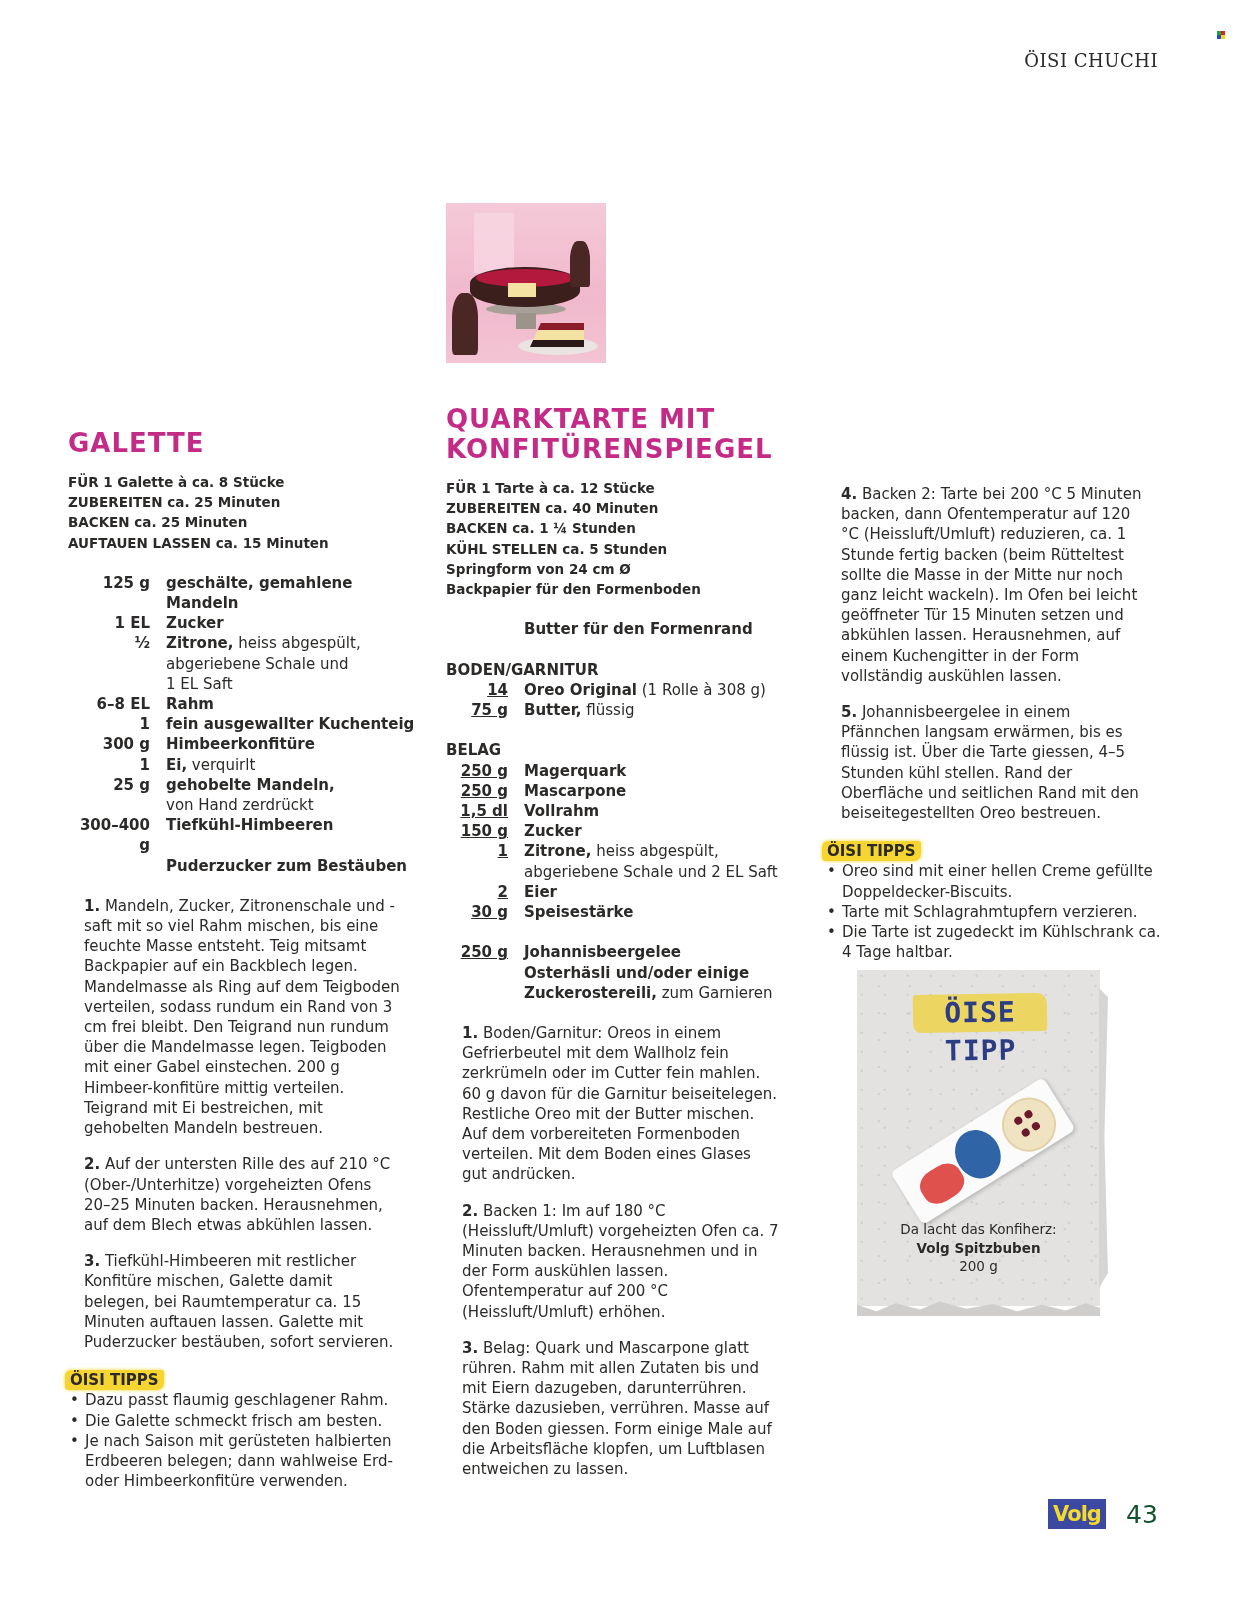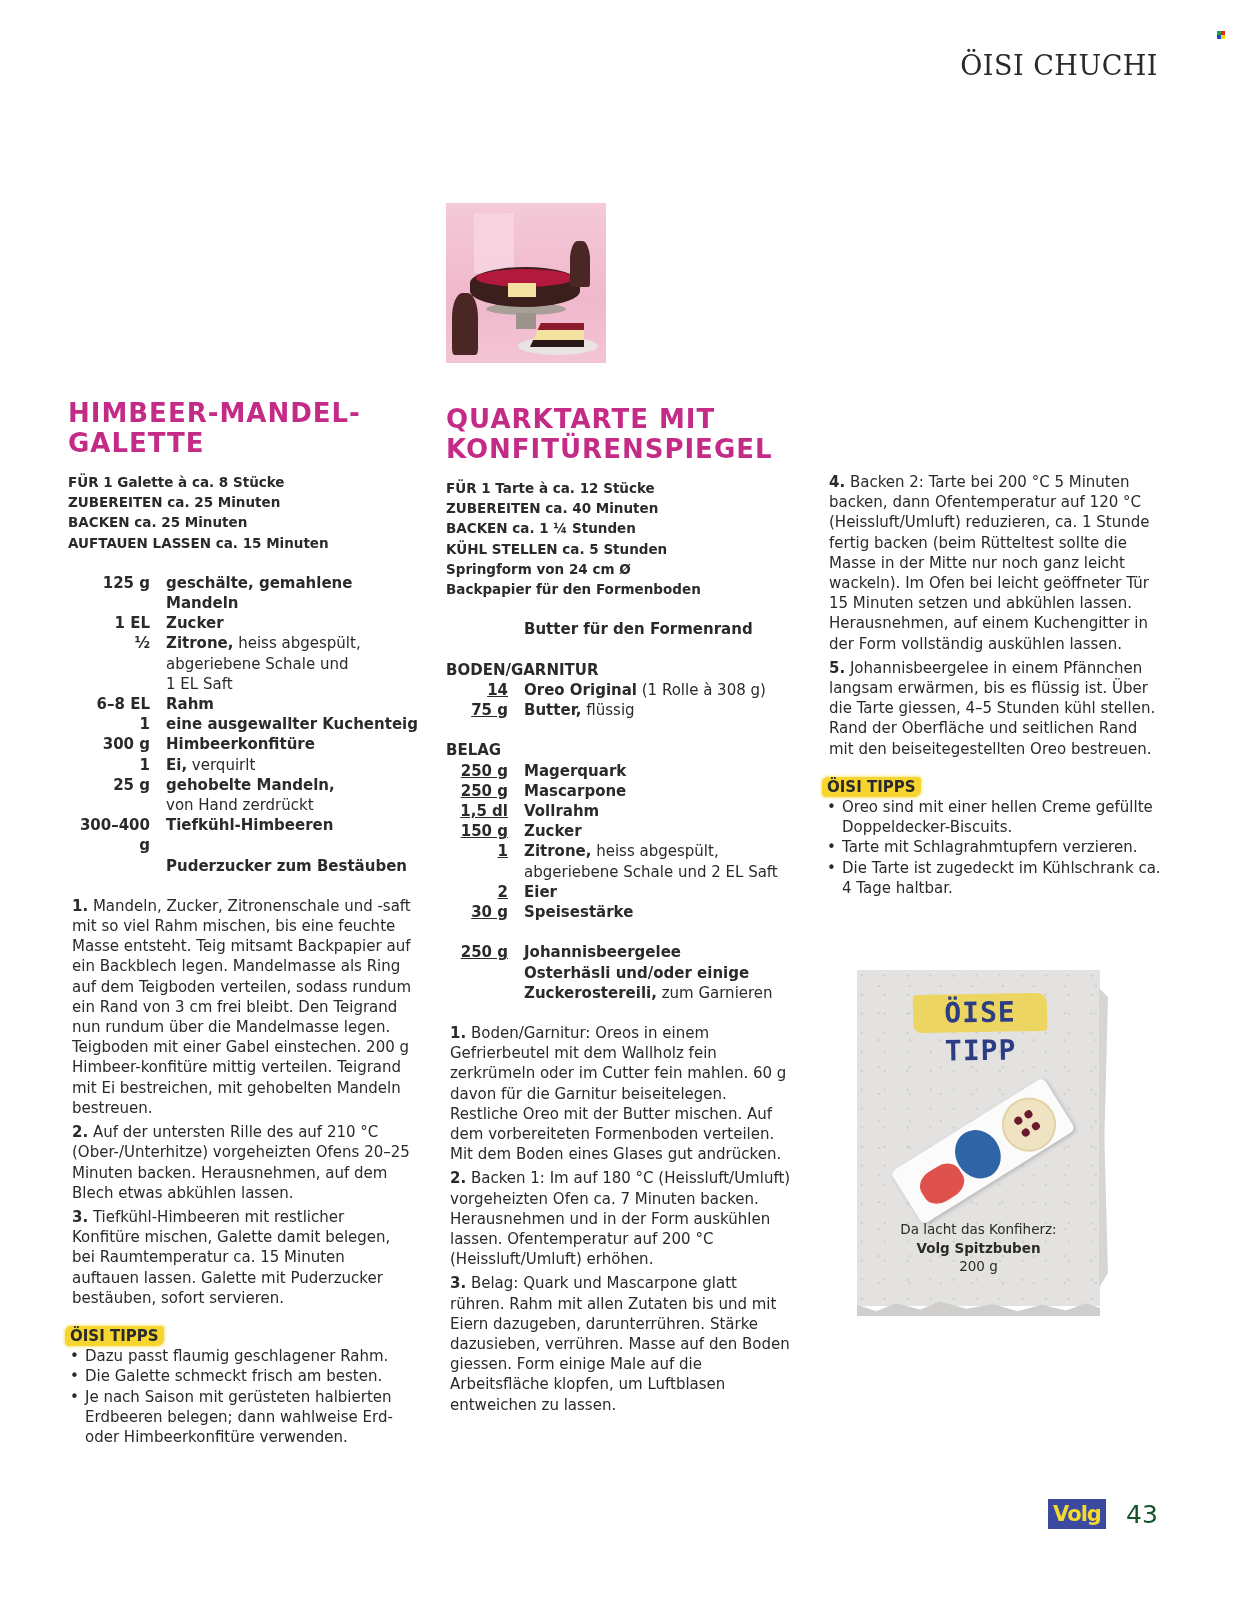--- a/index.html
+++ b/index.html
@@ -4,21 +4,21 @@
 <style>
   html, body { margin: 0; padding: 0; background: #ffffff; }
   body {
     width: 1250px; height: 1606px; position: relative; overflow: hidden;
     font-family: "DejaVu Sans", "Liberation Sans", sans-serif;
     color: #2b2a28;
   }
   .header-title {
     position: absolute; top: 50px; right: 92px;
     font-family: "DejaVu Serif", "Liberation Serif", serif;
-    font-size: 27px; letter-spacing: 0.5px; color: #2b2a28;
+    font-size: 18px; letter-spacing: 0.5px; color: #2b2a28;
   }
   .color-mark { position: absolute; top: 31px; left: 1217px; width: 8px; height: 8px; }
   .color-mark span { position: absolute; width: 4px; height: 4px; }
 
   .hero {
     position: absolute; left: 446px; top: 203px; width: 160px; height: 160px;
     background: linear-gradient(180deg, #f4c9d8 0%, #f0b8cc 60%, #f3c4d4 100%);
     overflow: hidden;
   }
   .hero .glass { position: absolute; left: 28px; top: 10px; width: 40px; height: 60px; background: #f8d6e2; opacity: .8; }
@@ -47,21 +47,21 @@
   .ing-table { margin-top: 20px; font-size: 15px; line-height: 20.2px; }
   .ing-row { display: flex; }
   .ing-row .qty { flex: 0 0 auto; text-align: right; font-weight: bold; padding-right: 16px; box-sizing: border-box; }
   .col1 .ing-row .qty { width: 98px; }
   .col2 .ing-row .qty { width: 78px; text-decoration: underline; }
   .ing-row .desc { flex: 1; }
   .ing-row .desc b { font-weight: bold; }
   .section-head { font-weight: bold; font-size: 15px; line-height: 20.2px; }
   .gap { height: 20.2px; }
   .steps { font-size: 15px; line-height: 20.2px; margin-top: 20px; }
-  .steps p { margin: 4px; }
+  .steps p { margin: 16px; }
   .steps b { font-weight: bold; }
 
   .tips-label {
     display: inline-block; font-weight: bold; font-size: 15px; line-height: 20px;
     padding: 0 5px; margin-left: -3px;
     background: #f7d531; border-radius: 6px 3px 7px 4px;
     box-shadow: 0 0 3px 1px rgba(247,213,49,.6);
   }
   .tips-block { margin-top: 18px; font-size: 15px; line-height: 20.2px; }
   .tips-list { list-style: none; margin: 0; padding: 0; }
@@ -128,21 +128,21 @@
   <div class="cake-top"></div>
   <div class="cake-cut"></div>
   <div class="bunny1"></div>
   <div class="bunny2"></div>
   <div class="slice-plate"></div>
   <div class="slice"></div>
 </div>
 
 <div class="col col1">
   <h2 class="recipe-title">
-    <span>HIMBEER-MANDEL-</span><br>
+    <br>
     <span>GALETTE</span>
   </h2>
   <div class="meta">
     <div>FÜR 1 Galette à ca. 8 Stücke</div>
     <div>ZUBEREITEN ca. 25 Minuten</div>
     <div>BACKEN ca. 25 Minuten</div>
     <div>AUFTAUEN LASSEN ca. 15 Minuten</div>
   </div>
   <div class="ing-table">
     <div class="ing-row">
@@ -168,21 +168,21 @@
     <div class="ing-row">
         <span class="qty"></span>
         <span class="desc">1 EL Saft</span>
       </div>
     <div class="ing-row">
         <span class="qty">6–8 EL</span>
         <span class="desc"><b>Rahm</b></span>
       </div>
     <div class="ing-row">
         <span class="qty">1</span>
-        <span class="desc"><b>eine ausgewallter Kuchenteig</b></span>
+        <span class="desc"><b>fein ausgewallter Kuchenteig</b></span>
       </div>
     <div class="ing-row">
         <span class="qty">300 g</span>
         <span class="desc"><b>Himbeerkonfitüre</b></span>
       </div>
     <div class="ing-row">
         <span class="qty">1</span>
         <span class="desc"><b>Ei,</b><span> verquirlt</span></span>
       </div>
     <div class="ing-row">

